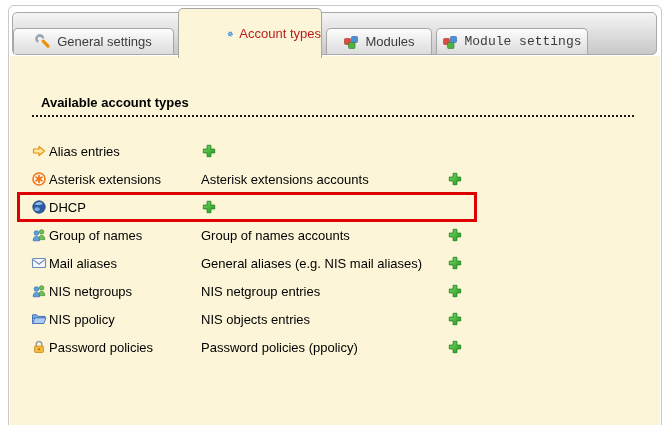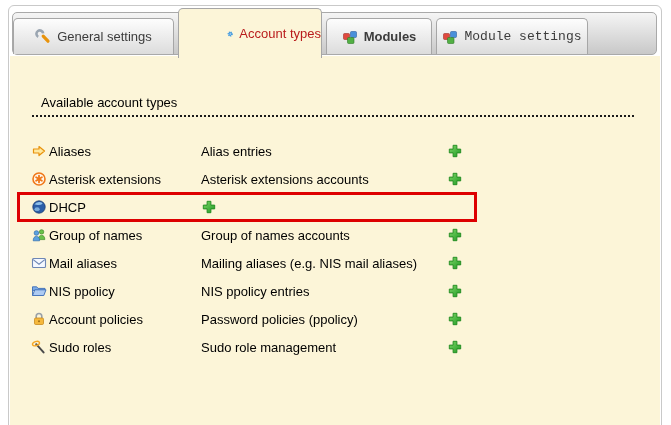--- a/index.html
+++ b/index.html
@@ -7,37 +7,37 @@
     font-family:"Liberation Sans", sans-serif; font-size:13px; color:#000; }
 
   .widget { position:absolute; left:8px; top:5px; width:654px; height:430px;
     border:1px solid #C9C9C9; border-radius:6px 6px 0 0; background:#fff; }
 
   .tabstrip { position:relative; margin:6px 4px 0 3px; height:43px;
     border:1px solid #A9A9A9; border-radius:5px;
     background:linear-gradient(#F5F5F5,#C8C8C8);
     display:flex; align-items:flex-end; overflow:visible; }
 
-  .tab { height:36px; margin-right:4px; display:flex; align-items:center; justify-content:center;
+  .tab { height:26px; margin-right:4px; display:flex; align-items:center; justify-content:center;
     gap:6px; border:1px solid #A6A6A6; border-bottom:none; border-radius:5px 5px 0 0;
     background:linear-gradient(#FDFDFD,#DCDCDC); color:#3C3C3C; cursor:pointer;
     position:relative; white-space:nowrap; }
   .tab.active { height:50px; margin-bottom:-4px; z-index:3;
     background:#FCF5D8; color:#b91c1c;padding-left:48px; }
   .tab-1 { width:161px; margin-left:0; }
   .tab-2 { width:144px; }
-  .tab-3 { width:106px;font-weight:bold; }
+  .tab-3 { width:106px; }
   .tab-4 { width:152px;font-family:Liberation Mono, monospace; }
 
   .content { position:absolute; left:1px; right:1px; top:50px; bottom:0;
     background:#FCF5D8; z-index:1; }
 
   .heading-wrap { margin:39px 0 0 22px; width:602px; padding:0 0 5px 9px;
     border-bottom:2px dotted #1A1A1A; }
-  .heading { font-weight:normal; color:#000; }
+  .heading { font-weight:bold; color:#000; }
 
   .rows { margin-top:20px; padding-left:21px; }
   .row { display:grid; grid-template-columns:18px 152px 246px 18px;
     align-items:center; height:28px; }
   .icon16 { width:16px; height:16px; display:block; }
   .name-cell, .desc-cell { white-space:nowrap; }
   .plus-cell { cursor:pointer; }
 
   .highlight-box { position:absolute; left:17px; top:187px; width:460px; height:30px;
     border:3px solid #DD0000; z-index:5; pointer-events:none; }
@@ -145,21 +145,20 @@
     <div class="heading-wrap">
       <span class="heading">Available account types</span>
     </div>
     <div class="rows" id="rows">
   <div class="row">
     <span class="cell icon-cell">
       <svg class="icon16">
               <use href="#icon-arrow-right" xlink:href="#icon-arrow-right"></use>
             </svg>
     </span>
-    <span class="cell name-cell">Aliases</span>
     <span class="cell desc-cell">Alias entries</span>
     <span class="cell plus-cell">
       <svg class="icon16">
               <use href="#icon-plus" xlink:href="#icon-plus"></use>
             </svg>
     </span>
   </div>
 
   <div class="row">
     <span class="cell icon-cell">
@@ -206,71 +205,71 @@
     </span>
   </div>
 
   <div class="row">
     <span class="cell icon-cell">
       <svg class="icon16">
               <use href="#icon-mail" xlink:href="#icon-mail"></use>
             </svg>
     </span>
     <span class="cell name-cell">Mail aliases</span>
-    <span class="cell desc-cell">Mailing aliases (e.g. NIS mail aliases)</span>
-    <span class="cell plus-cell">
-      <svg class="icon16">
-              <use href="#icon-plus" xlink:href="#icon-plus"></use>
-            </svg>
-    </span>
-  </div>
-
+    <span class="cell desc-cell">General aliases (e.g. NIS mail aliases)</span>
+    <span class="cell plus-cell">
+      <svg class="icon16">
+              <use href="#icon-plus" xlink:href="#icon-plus"></use>
+            </svg>
+    </span>
+  </div>
+
+  <div class="row">
+    <span class="cell icon-cell">
+      <svg class="icon16">
+              <use href="#icon-users" xlink:href="#icon-users"></use>
+            </svg>
+    </span>
+    <span class="cell name-cell">NIS netgroups</span>
+    <span class="cell desc-cell">NIS netgroup entries</span>
+    <span class="cell plus-cell">
+      <svg class="icon16">
+              <use href="#icon-plus" xlink:href="#icon-plus"></use>
+            </svg>
+    </span>
+  </div>
 
   <div class="row">
     <span class="cell icon-cell">
       <svg class="icon16">
               <use href="#icon-folder" xlink:href="#icon-folder"></use>
             </svg>
     </span>
     <span class="cell name-cell">NIS ppolicy</span>
-    <span class="cell desc-cell">NIS ppolicy entries</span>
+    <span class="cell desc-cell">NIS objects entries</span>
     <span class="cell plus-cell">
       <svg class="icon16">
               <use href="#icon-plus" xlink:href="#icon-plus"></use>
             </svg>
     </span>
   </div>
 
   <div class="row">
     <span class="cell icon-cell">
       <svg class="icon16">
               <use href="#icon-lock" xlink:href="#icon-lock"></use>
             </svg>
     </span>
-    <span class="cell name-cell">Account policies</span>
+    <span class="cell name-cell">Password policies</span>
     <span class="cell desc-cell">Password policies (ppolicy)</span>
     <span class="cell plus-cell">
       <svg class="icon16">
               <use href="#icon-plus" xlink:href="#icon-plus"></use>
             </svg>
     </span>
   </div>
 
-  <div class="row">
-    <span class="cell icon-cell">
-      <svg class="icon16">
-              <use href="#icon-wand" xlink:href="#icon-wand"></use>
-            </svg>
-    </span>
-    <span class="cell name-cell">Sudo roles</span>
-    <span class="cell desc-cell">Sudo role management</span>
-    <span class="cell plus-cell">
-      <svg class="icon16">
-              <use href="#icon-plus" xlink:href="#icon-plus"></use>
-            </svg>
-    </span>
-  </div>
 </div>
   </div>
 
 </div>
 
 <div class="highlight-box" id="highlight" style="top: 192px; height: 30px; border-color: rgb(221, 0, 0);"></div>
 
 </body></html>

